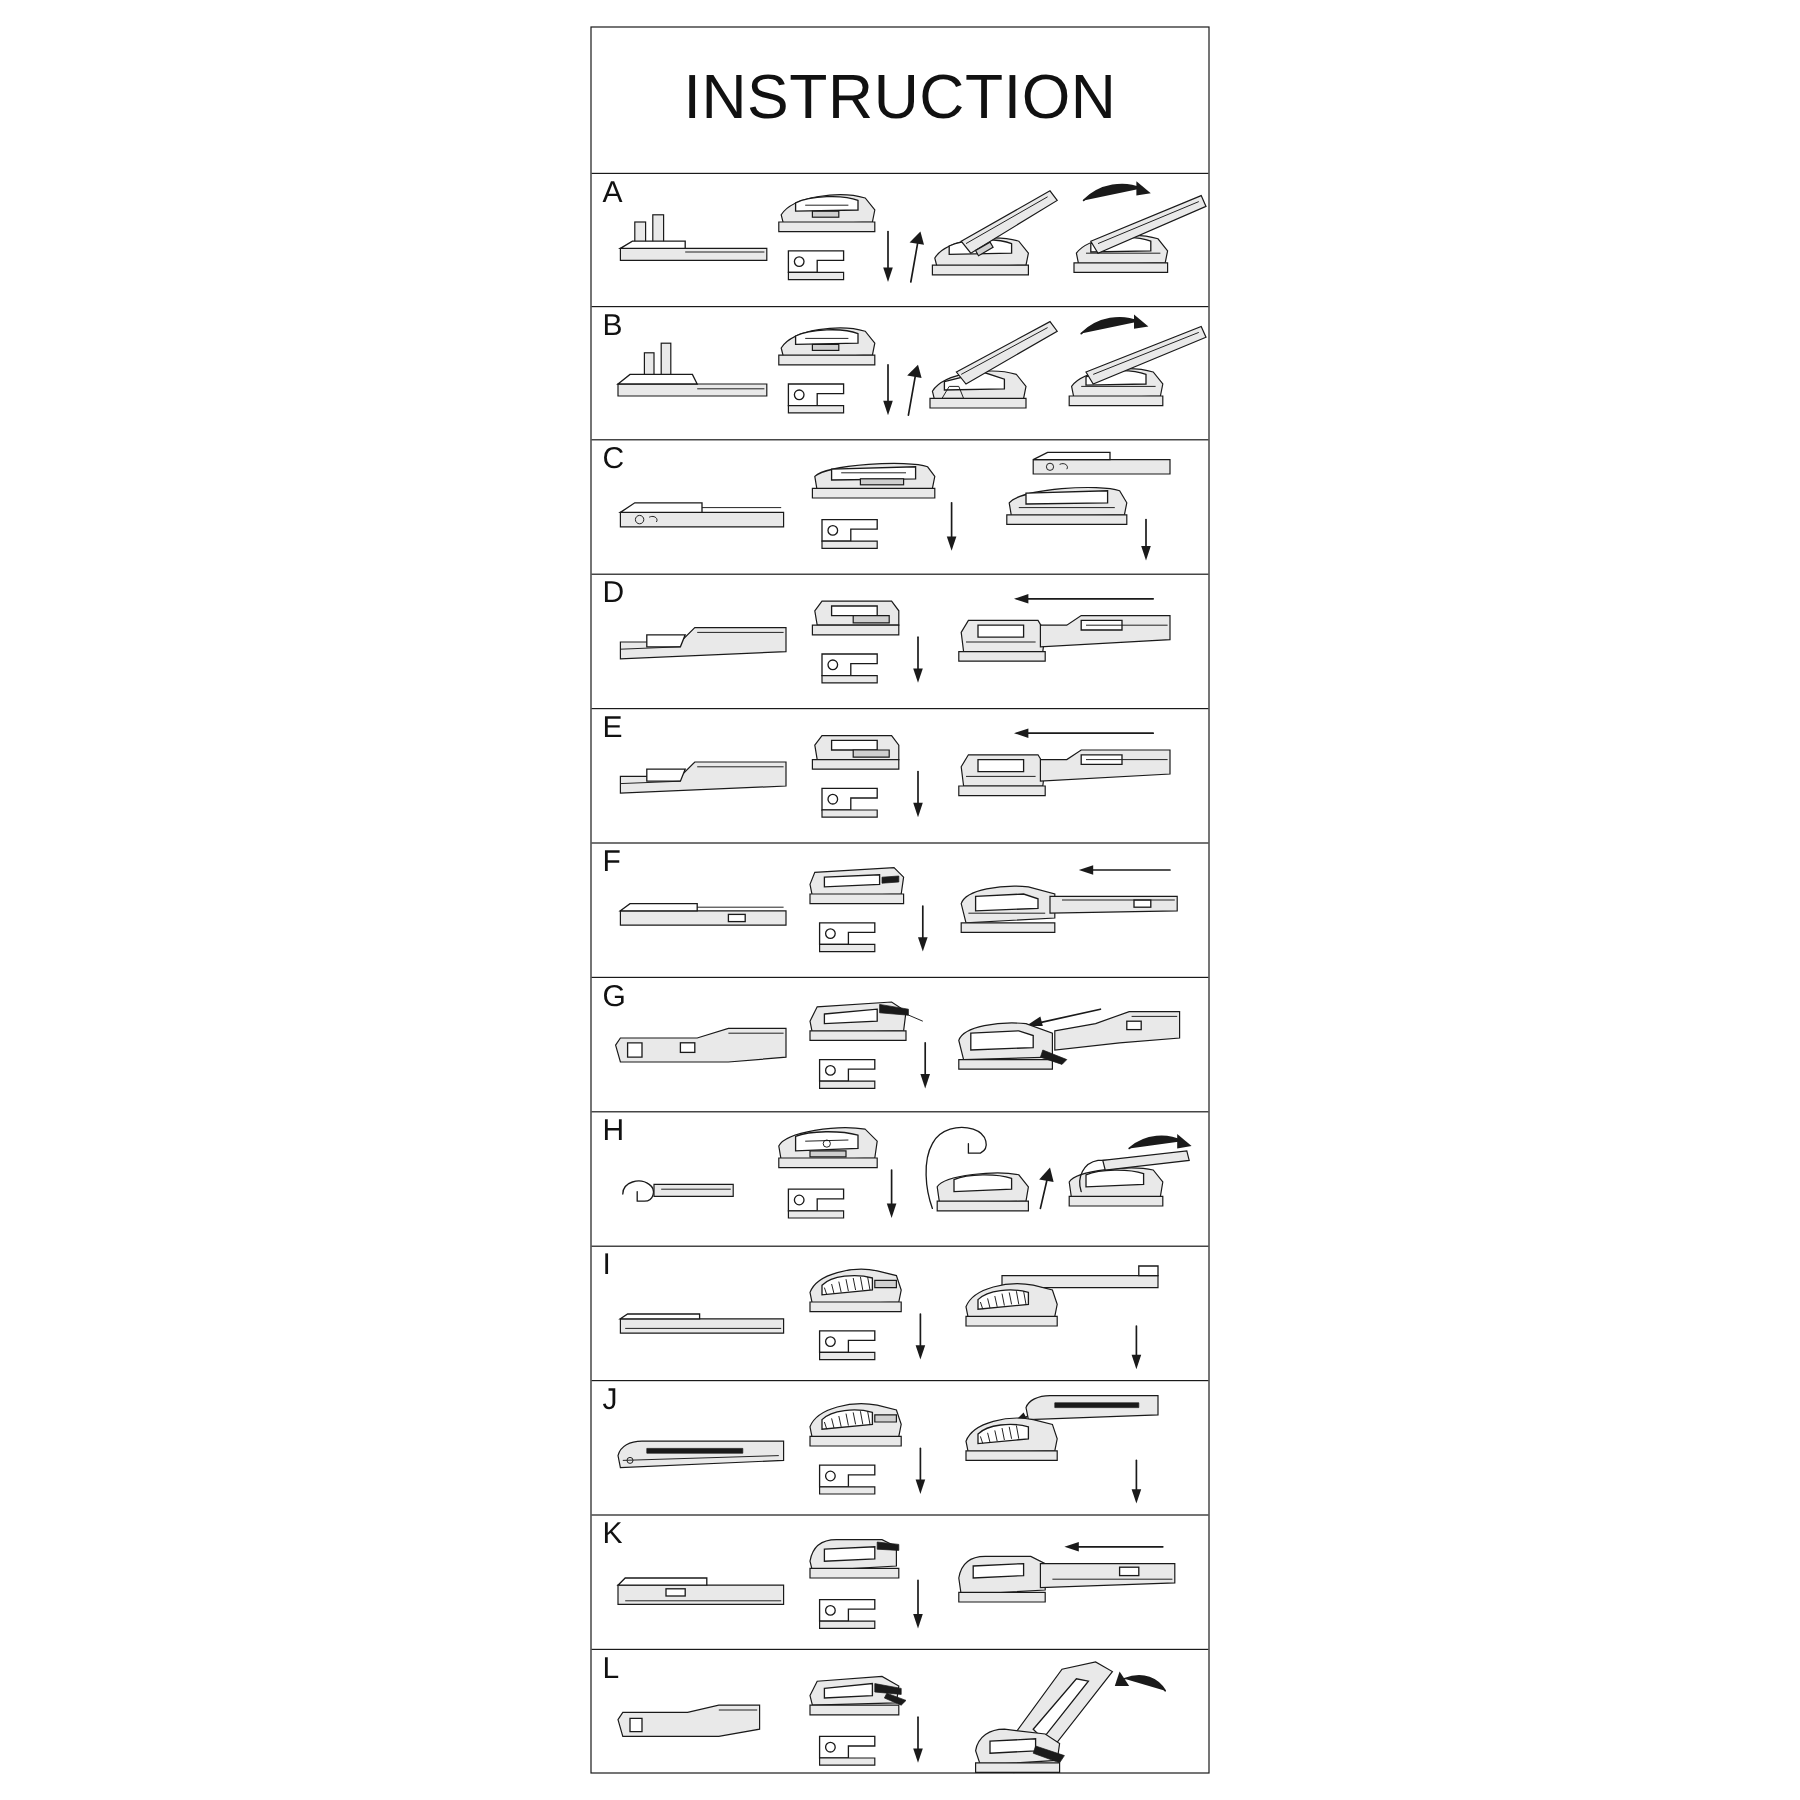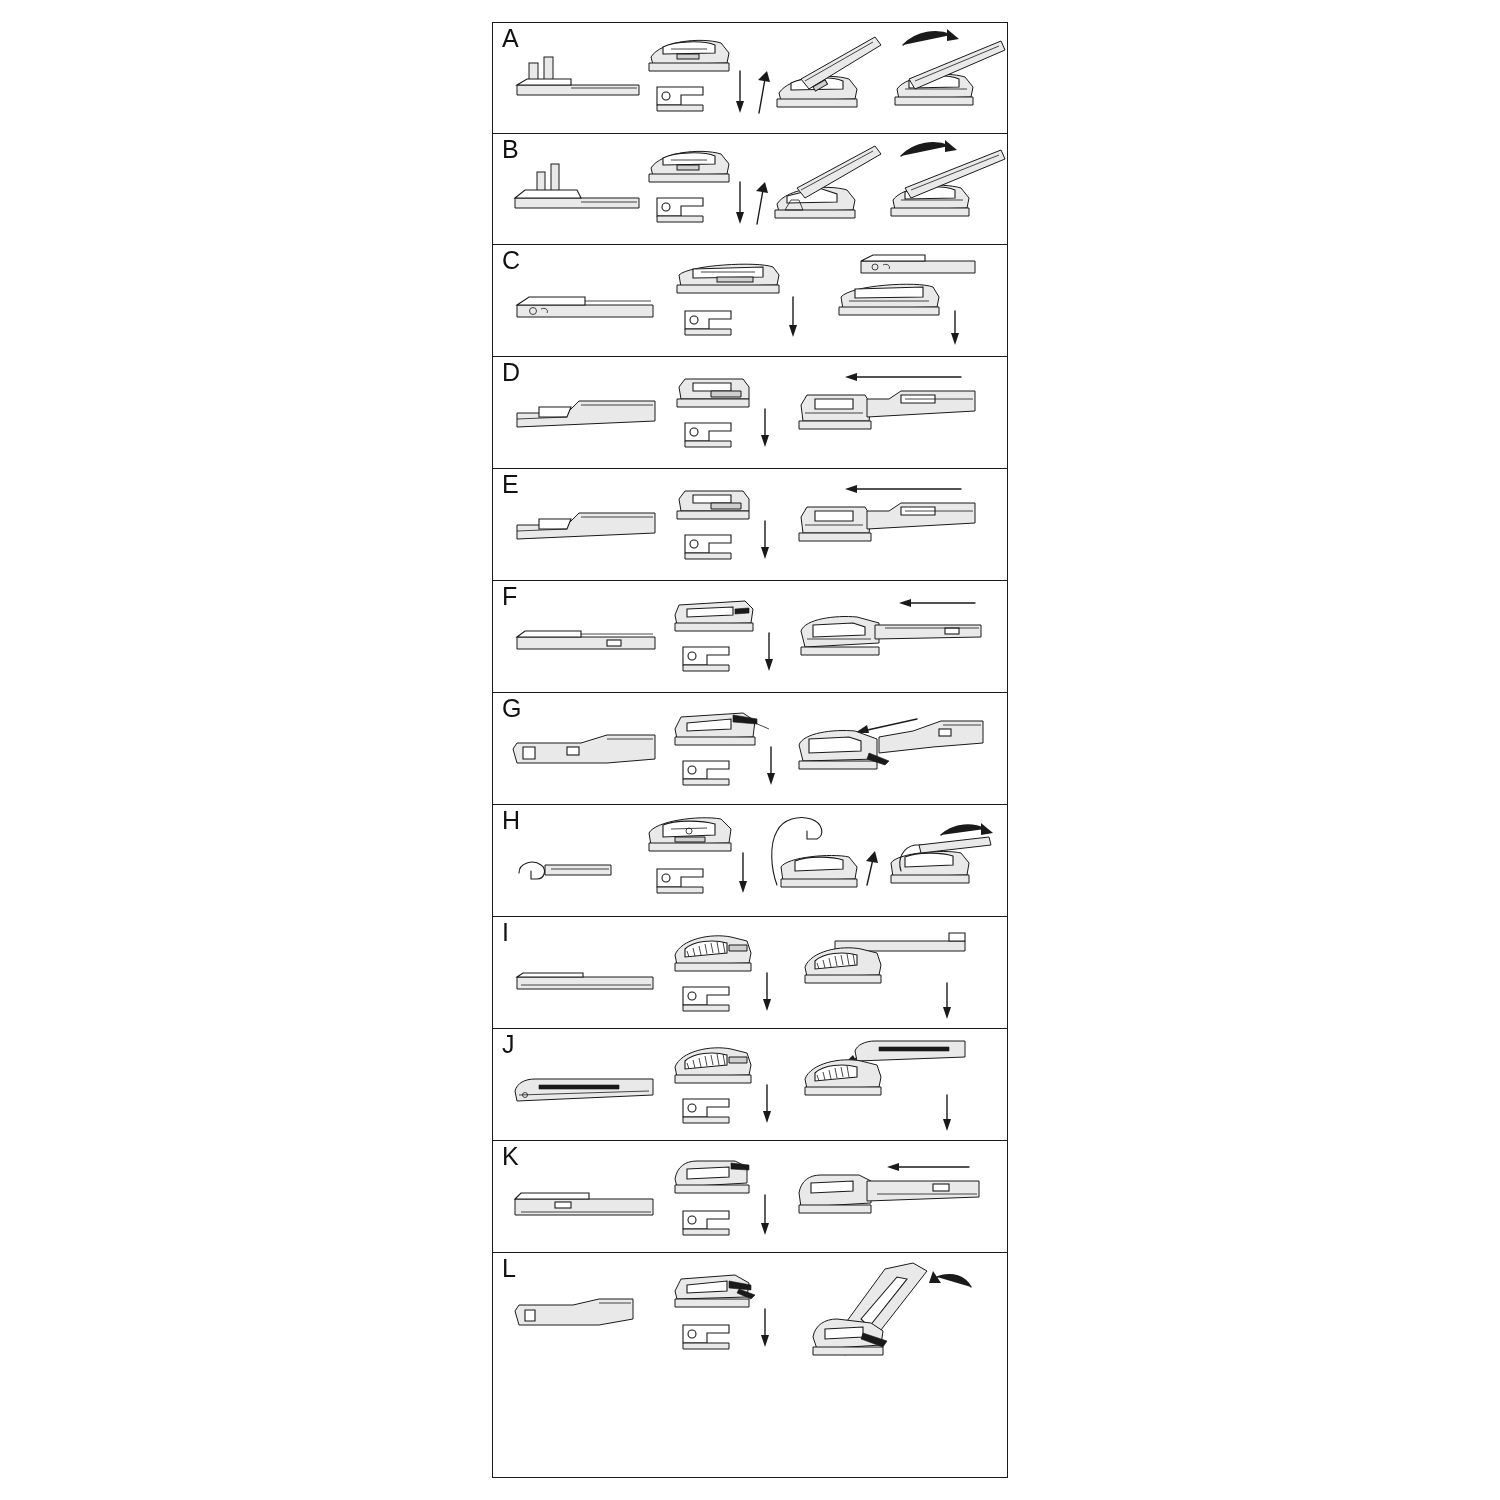--- a/index.html
+++ b/index.html
@@ -76,20 +76,23 @@
   .fillk { fill: #1a1a1a; stroke: #1a1a1a; stroke-width: 0.6; }
   .arrow { fill: #1a1a1a; stroke: #1a1a1a; stroke-width: 1.4; stroke-linecap: round; }
   .arrowhead { fill: #1a1a1a; stroke: none; }
 </style>
 </head>
 <body>
 
 <div id="page">
   <div class="sheet">
 
+    <div class="title-band">
+      <div class="title-text">INSTRUCTION</div>
+    </div>
 
     <div class="rows">
 
       <div class="row" style="height:111px">
         <div class="row-letter">A</div>
         <div class="panels">
           <div class="panel" style="left:18px;top:22px">
             <svg width="140" height="80" viewBox="0 0 140 80">
               <rect class="fillg" x="18" y="18" width="9" height="22"></rect>
               <rect class="fillg" x="33" y="12" width="9" height="28"></rect>

